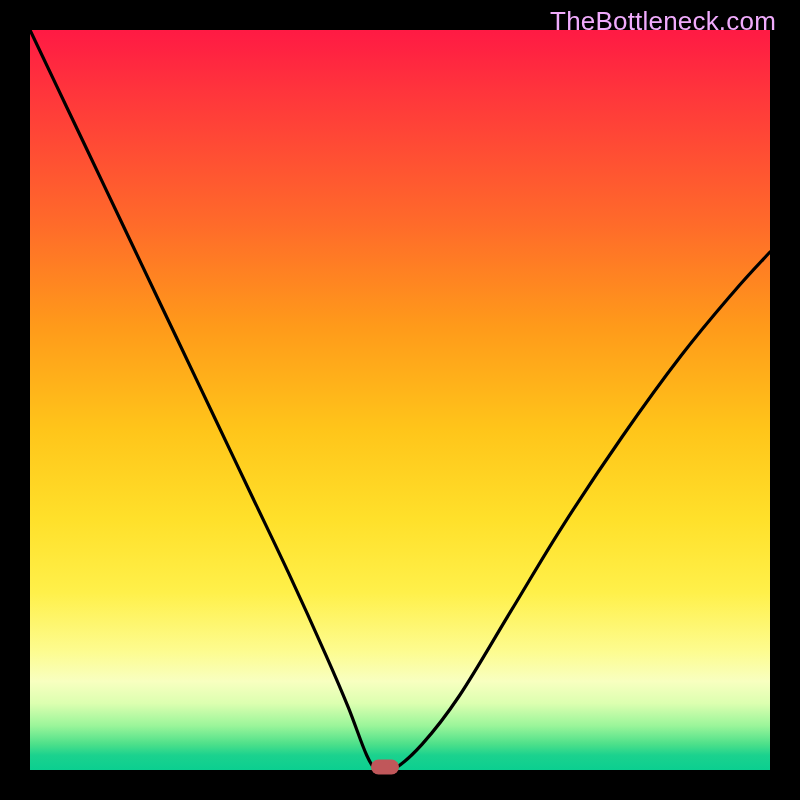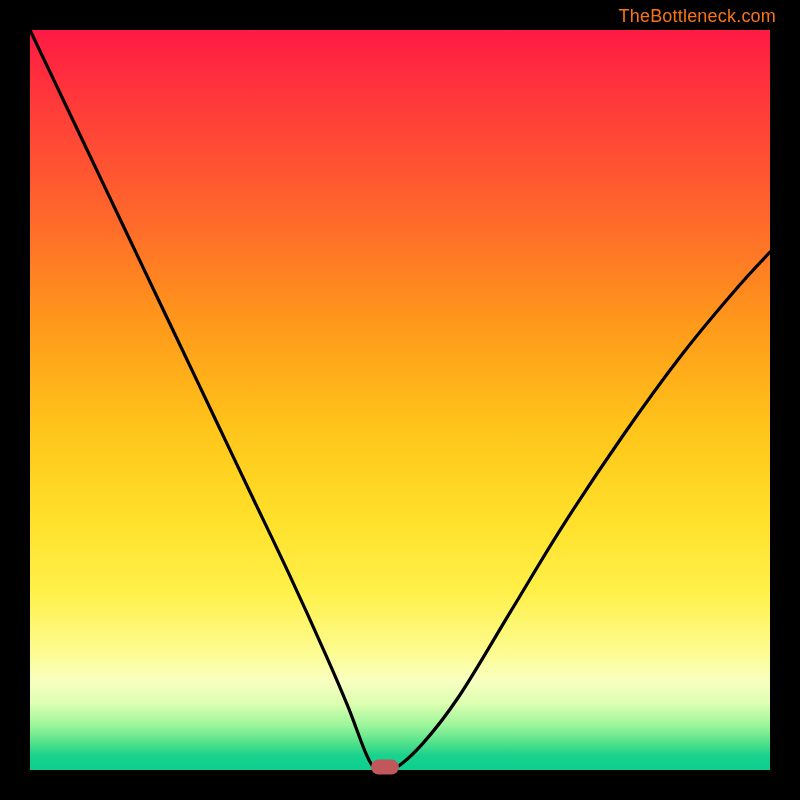--- a/index.html
+++ b/index.html
@@ -39,22 +39,22 @@
       #9bf59a 94%,
       #4de08a 96.5%,
       #1bd28e 98%,
       #0bcf90 100%
     );
   }
   .watermark {
     position: absolute;
     top: 6px;
     right: 24px;
-    color: #f97316;
-    font-size: 18px;
+    color: #f0abfc;
+    font-size: 26px;
     font-weight: 500;
     letter-spacing: 0.2px;
   }
   svg.curve {
     position: absolute;
     top: 0;
     left: 0;
   }
   .marker {
     position: absolute;

